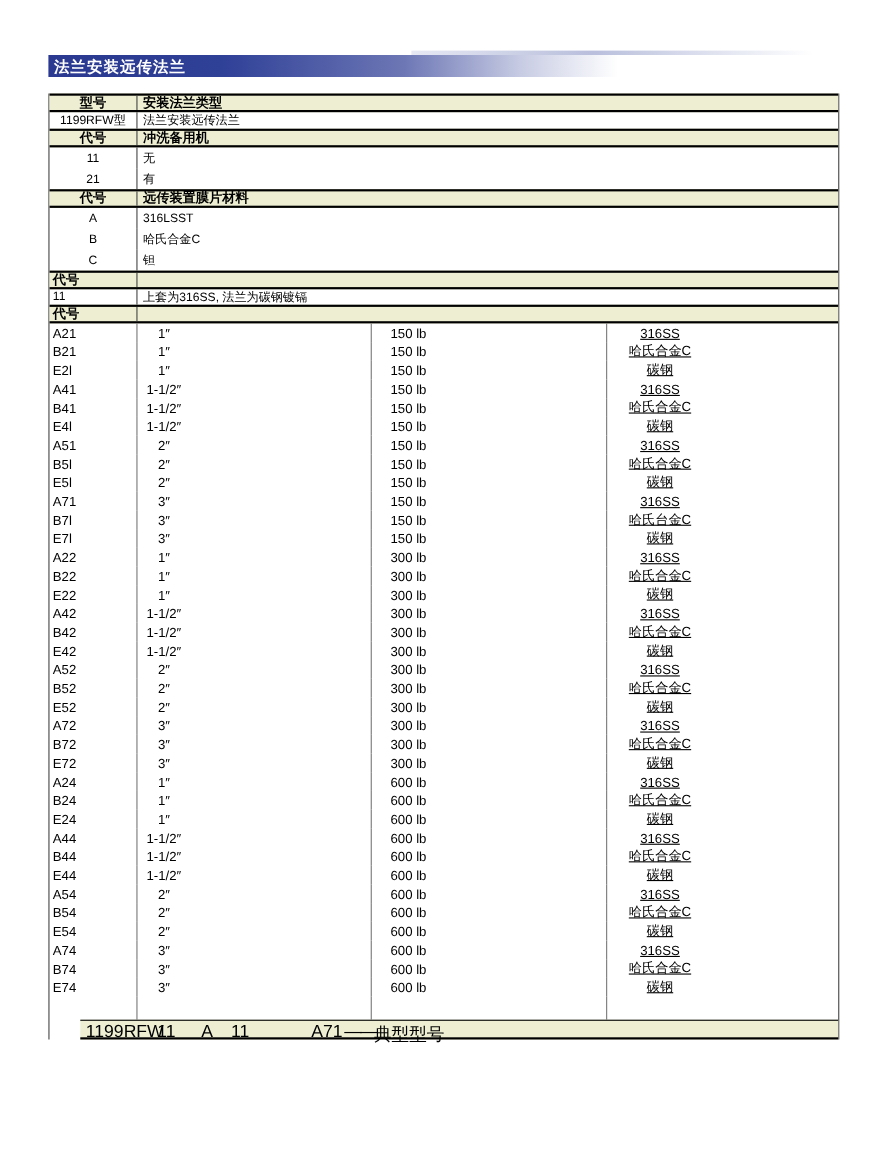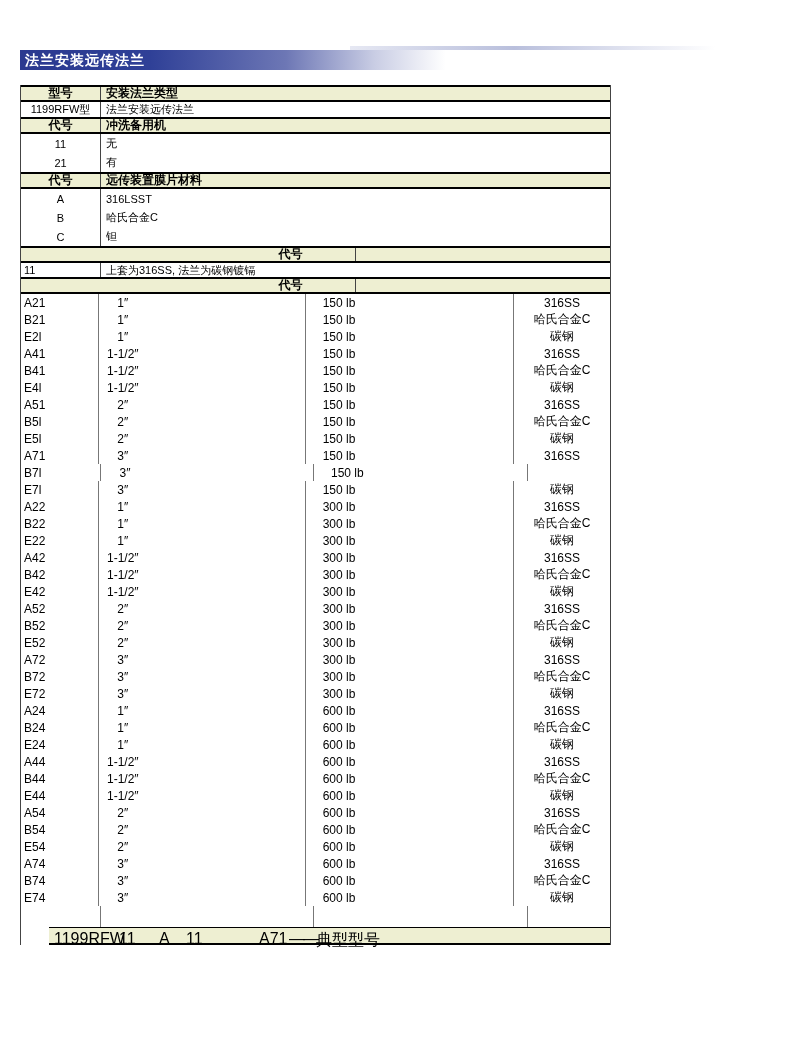--- a/index.html
+++ b/index.html
@@ -4,21 +4,21 @@
 <style>
   html, body { margin: 0; padding: 0; }
   body {
     width: 800px; height: 1054px;
     background: #ffffff;
     font-family: "Liberation Sans", sans-serif;
     color: #000;
     position: relative;
     overflow: hidden;
   }
-  .doc { position: absolute; left: 20px; top: 50px; width: 591px; }
+  .doc { position: absolute; left: 44px; top: 50px; width: 719px; }
 
   
   .titlebar-wrap { position: relative; }
   .top-strip {
     position: absolute; top: -4px; left: 330px; width: 365px; height: 4px;
     background: linear-gradient(to right, #e6e8f3 0%, #b9bfdc 45%, #ffffff 100%);
   }
   .titlebar {
     height: 20px; line-height: 20px;
     background: linear-gradient(to right, var(--title-blue) 0%, #2f4097 22%, #6d77b5 45%, #c9cde4 60%, #ffffff 72%);
@@ -28,38 +28,38 @@
   }
 
   
   .spec { margin-top: 15px; border-left: 1px solid #444; border-right: 1px solid #444; }
 
   .sec-header {
     display: flex; align-items: center;
     background: var(--hdr-bg);
     border-top: 2px solid #000; border-bottom: 2px solid #000;
     height: 17px; box-sizing: border-box;
-    font-weight: bold; font-size: 12px; justify-content: center;
+    font-weight: bold; font-size: 12px;
   }
   .col-code { width: 80px; height: 100%; border-right: 1px solid #444; box-sizing: border-box; display: flex; align-items: center; }
   .col-desc { flex: 1; padding-left: 5px; }
   .align-center .col-code { justify-content: center; }
   .align-left .col-code { padding-left: 3px; }
 
   .srow { display: flex; align-items: center; height: 19px; font-size: 11px; }
   .srow-short { height: 15px; }
   .srow-tight { height: 14px; }
 
   
   .brow { display: flex; align-items: stretch; height: 17px; font-size: 12px; }
   .bc1 { width: 80px; border-right: 1px solid #777; box-sizing: border-box; display: flex; align-items: center; padding-left: 3px; }
   .bc2 { width: 213px; border-right: 1px solid #777; box-sizing: border-box; display: flex; align-items: center; }
   .size-box { display: inline-block; width: 44px; text-align: center; margin-left: 2px; }
   .bc3 { width: 214px; border-right: 1px solid #777; box-sizing: border-box; display: flex; align-items: center; padding-left: 17px; }
-  .bc4 { flex: 1; display: flex; align-items: center; }
+  .bc4 { flex: 1; display: flex; align-items: center; text-decoration: underline; }
   .mat-box { display: inline-block; width: 96px; text-align: center; }
   .filler { height: 21px; }
 
   
   .footer-row {
     position: relative; height: 18px; box-sizing: border-box;
     background: var(--hdr-bg);
     border-top: 1px solid #000; border-bottom: 2px solid #000;
     font-size: 16px;
     margin-left: 28px;
@@ -243,20 +243,23 @@
         <div class="bc4">
             <span class="mat-box">316SS</span>
           </div>
       </div>
         <div class="brow">
         <div class="bc1">B7l</div>
         <div class="bc2">
             <span class="size-box">3″</span>
           </div>
         <div class="bc3">150 lb</div>
+        <div class="bc4">
+            <span class="mat-box">哈氏台金C</span>
+          </div>
       </div>
         <div class="brow">
         <div class="bc1">E7l</div>
         <div class="bc2">
             <span class="size-box">3″</span>
           </div>
         <div class="bc3">150 lb</div>
         <div class="bc4">
             <span class="mat-box">碳钢</span>
           </div>

